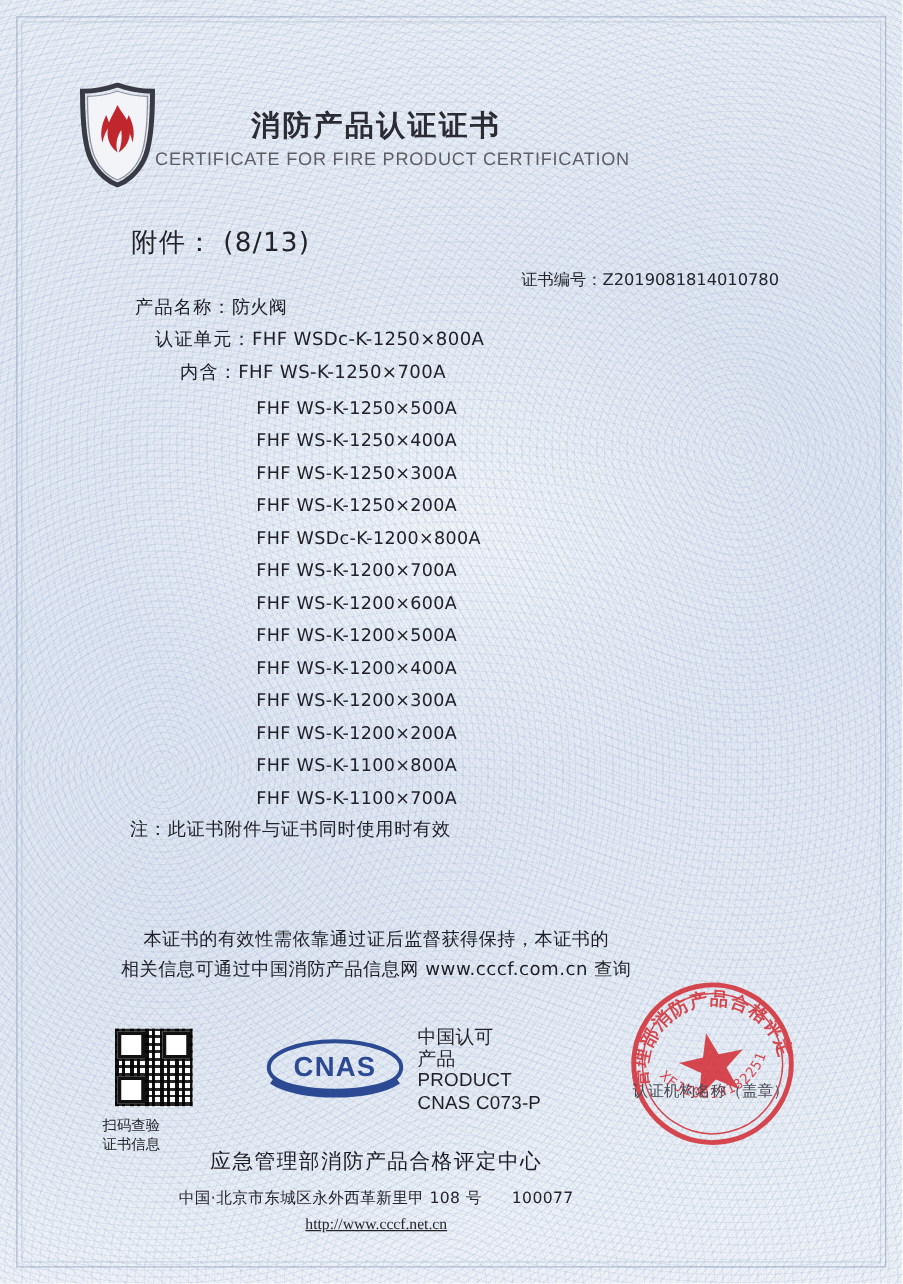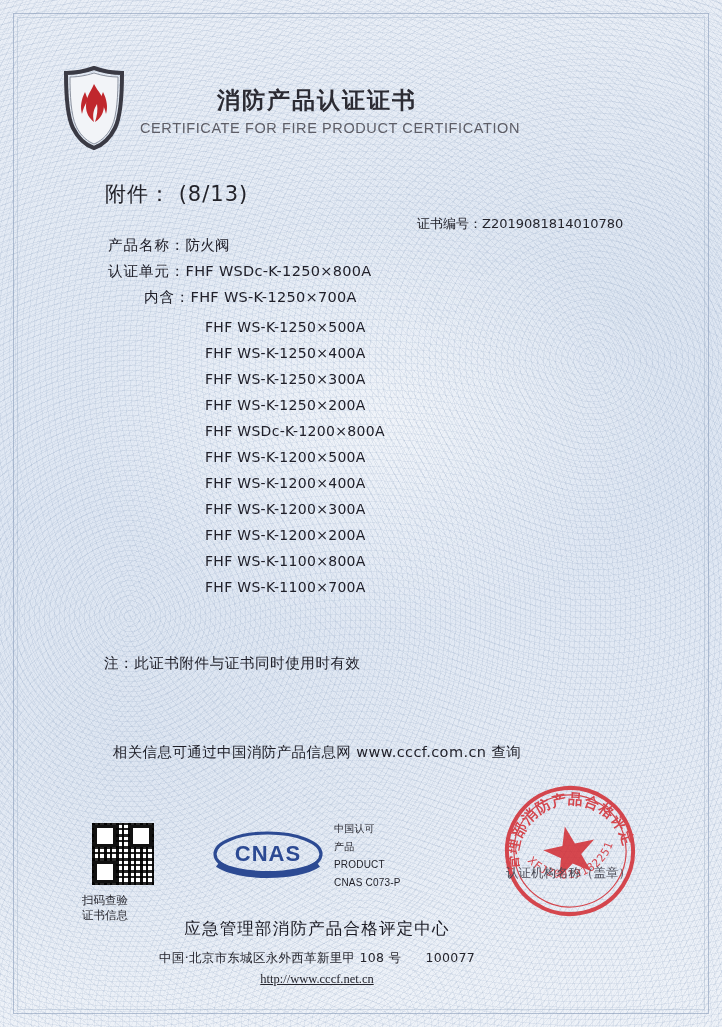--- a/index.html
+++ b/index.html
@@ -43,21 +43,20 @@
     position: absolute;
     left: 17px; top: 17px; right: 17px; bottom: 17px;
     border: 1px solid rgba(150,168,195,0.35);
     pointer-events: none;
   }
   .content {
     position: relative;
     z-index: 3;
     width: 602px;
     height: 1027px;
-    padding-left: 32px;
   }
 
   
   .logo {
     position: absolute;
     left: 63px;
     top: 66px;
     width: 62px;
     height: 84px;
   }
@@ -108,21 +107,21 @@
     position: absolute;
     font-family: "DejaVu Sans", sans-serif;
     font-size: 14.5px;
     color: #20202a;
     white-space: nowrap;
   }
   .field .lbl { letter-spacing: 1px; }
   .field .val { letter-spacing: 0.3px; }
 
   .f-name  { left: 108px; top: 236px; }
-  .f-unit  { left: 108px; top: 262px; text-align: center; }
+  .f-unit  { left: 124px; top: 262px; text-align: center; }
   .f-incl  { left: 144px; top: 288px; text-align: center; }
 
   .model-list {
     position: absolute;
     left: 205px;
     top: 314px;
     font-family: "DejaVu Sans", sans-serif;
     font-size: 14px;
     color: #20202a;
   }
@@ -194,21 +193,21 @@
     left: 212px;
     top: 828px;
     width: 112px;
     height: 52px;
   }
   .cnas-text {
     position: absolute;
     left: 334px;
     top: 820px;
     font-family: "Liberation Sans", sans-serif;
-    font-size: 10px;
+    font-size: 15px;
     color: #1f1f27;
     line-height: 18px;
     letter-spacing: 0.2px;
   }
   .cnas-text .zh { font-family: "DejaVu Sans", sans-serif; }
 
   .seal {
     position: absolute;
     left: 470px;
     top: 780px;
@@ -293,31 +292,34 @@
     <div class="field f-incl">
       <span class="lbl">内含：</span><span class="val">FHF WS-K-1250×700A</span>
     </div>
 
     <div class="model-list">
       <div class="row">FHF WS-K-1250×500A</div>
       <div class="row">FHF WS-K-1250×400A</div>
       <div class="row">FHF WS-K-1250×300A</div>
       <div class="row">FHF WS-K-1250×200A</div>
       <div class="row">FHF WSDc-K-1200×800A</div>
+      <div class="row">FHF WS-K-1200×700A</div>
+      <div class="row">FHF WS-K-1200×600A</div>
       <div class="row">FHF WS-K-1200×500A</div>
       <div class="row">FHF WS-K-1200×400A</div>
       <div class="row">FHF WS-K-1200×300A</div>
       <div class="row">FHF WS-K-1200×200A</div>
       <div class="row">FHF WS-K-1100×800A</div>
       <div class="row">FHF WS-K-1100×700A</div>
     </div>
 
     <div class="note">注：此证书附件与证书同时使用时有效</div>
 
     <div class="validity">
+      <div>本证书的有效性需依靠通过证后监督获得保持，本证书的</div>
       <div>相关信息可通过中国消防产品信息网 www.cccf.com.cn 查询</div>
     </div>
 
     <div class="qr">
       <div class="eye tl"></div>
       <div class="eye tr"></div>
       <div class="eye bl"></div>
     </div>
     <div class="qr-caption">
       <div>扫码查验</div>

